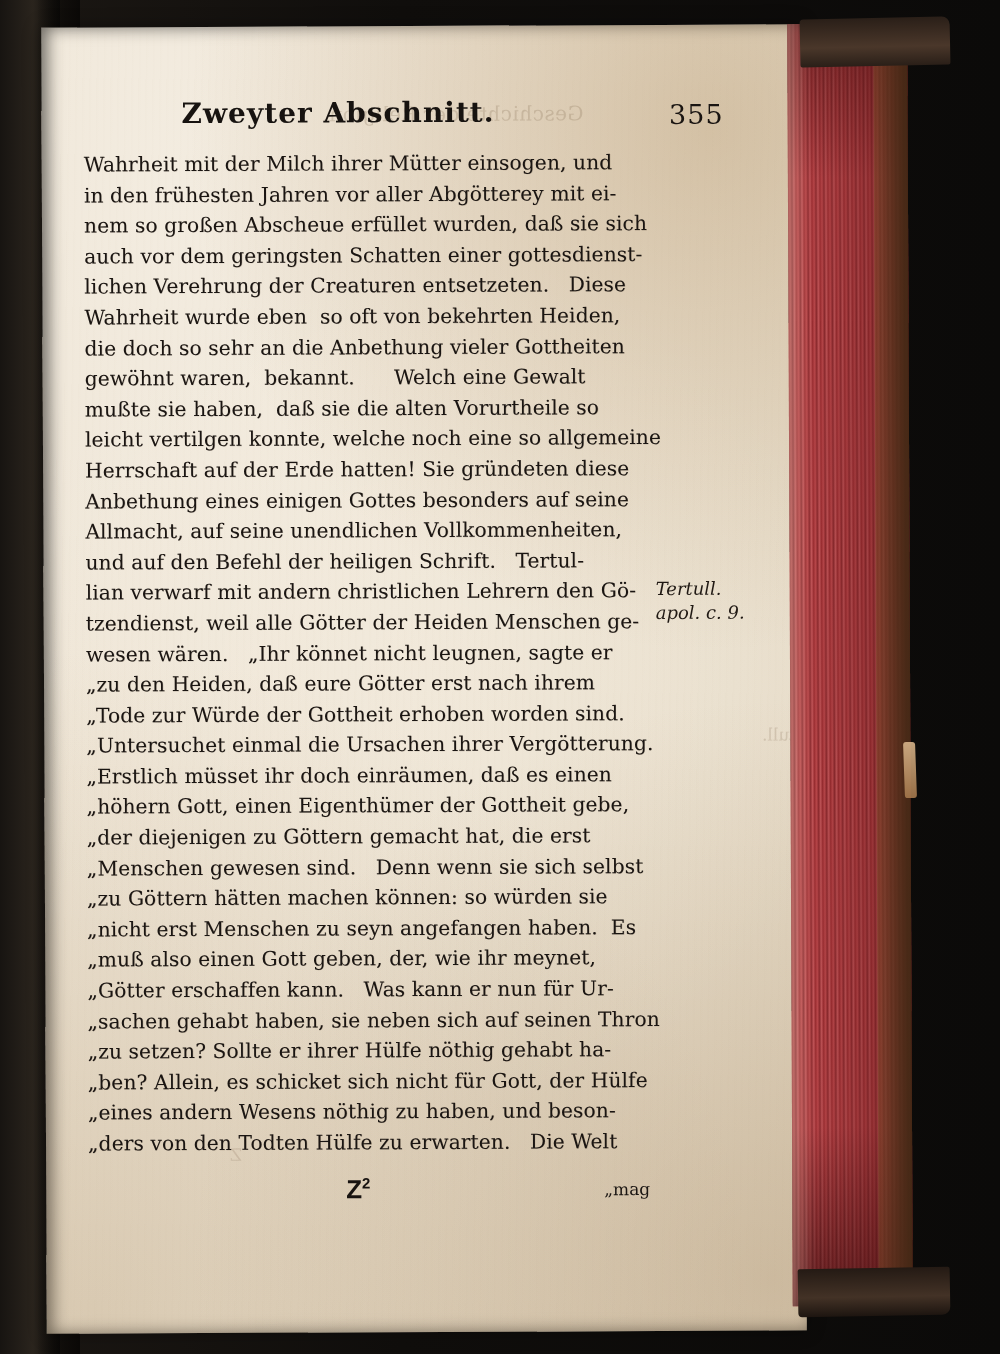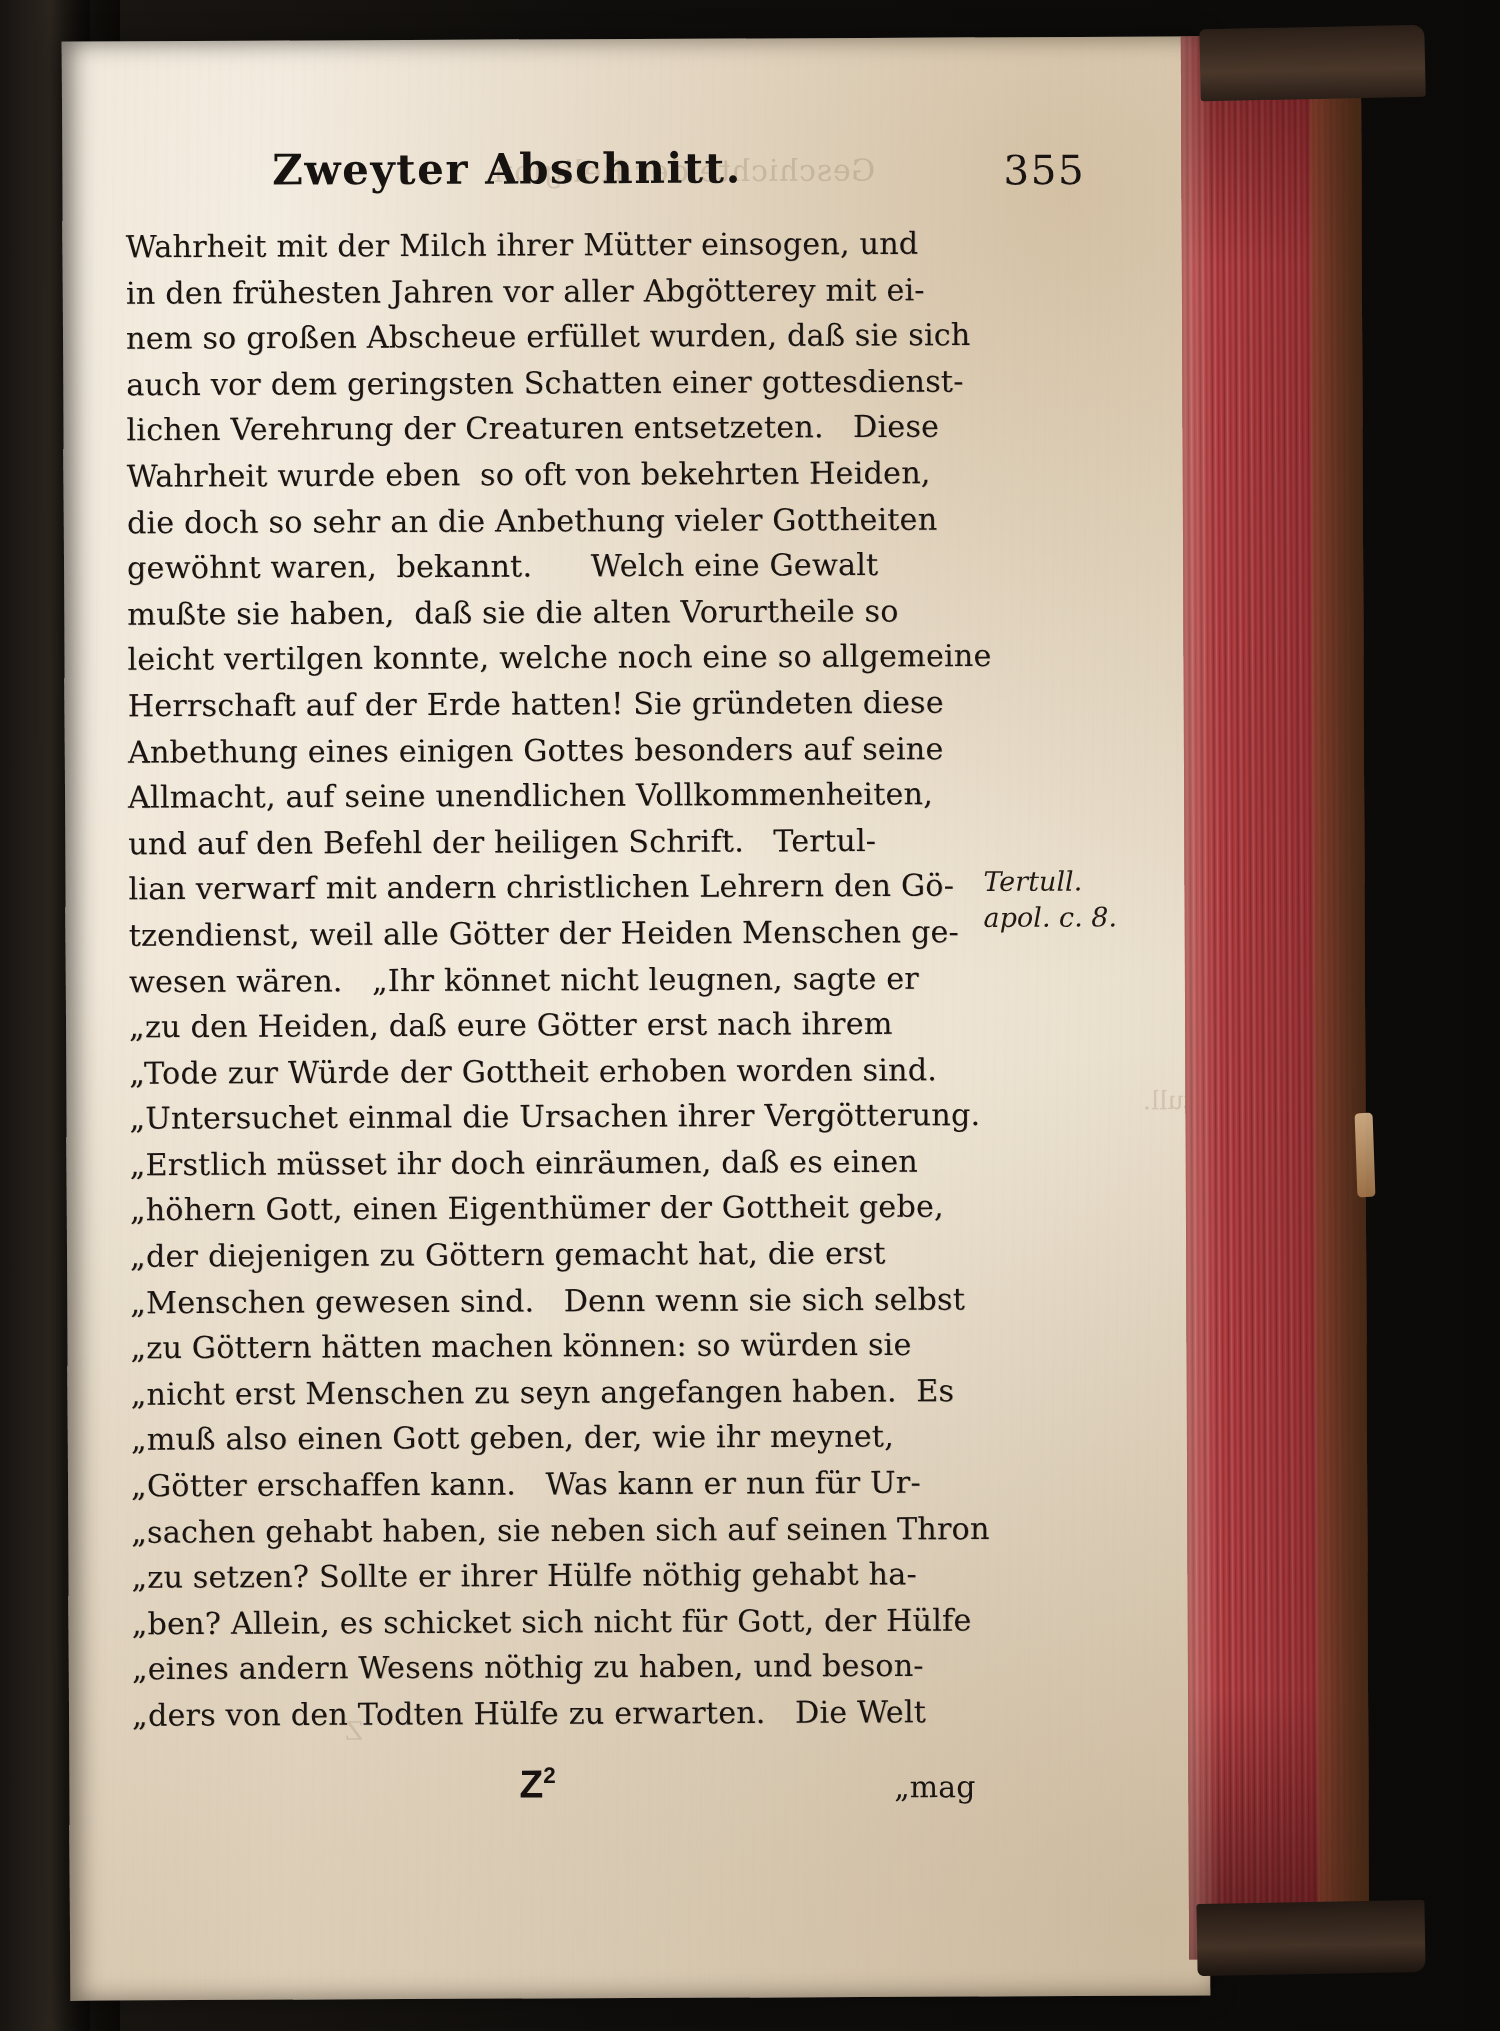--- a/index.html
+++ b/index.html
@@ -186,21 +186,21 @@
   .signature small {
     font-size: 15px;
     vertical-align: super;
     font-weight: bold;
   }
   .catchword {
     position: absolute;
     right: 0;
     top: 6px;
     font-family: "DejaVu Serif", serif;
-    font-size: 20px;
+    font-size: 17px;
     color: #1a1512;
   }
 
   
   .foredge {
     position: absolute;
     left: 790px;
     top: 24px;
     width: 120px;
     height: 1282px;
@@ -309,21 +309,21 @@
         <div class="line just">„Götter erschaffen kann.   Was kann er nun für Ur-</div>
         <div class="line just">„sachen gehabt haben, sie neben sich auf seinen Thron</div>
         <div class="line just">„zu setzen? Sollte er ihrer Hülfe nöthig gehabt ha-</div>
         <div class="line just">„ben? Allein, es schicket sich nicht für Gott, der Hülfe</div>
         <div class="line just">„eines andern Wesens nöthig zu haben, und beson-</div>
         <div class="line just">„ders von den Todten Hülfe zu erwarten.   Die Welt</div>
       </div>
 
     <div class="marginnote" id="marginnote">
         <div>Tertull.</div>
-        <div>apol. c. 8.</div>
+        <div>apol. c. 9.</div>
       </div>
 
     <div class="sigline">
       <div class="signature">
         <span>Z</span><small>2</small>
       </div>
       <div class="catchword">„mag</div>
     </div>
   </div>
 

